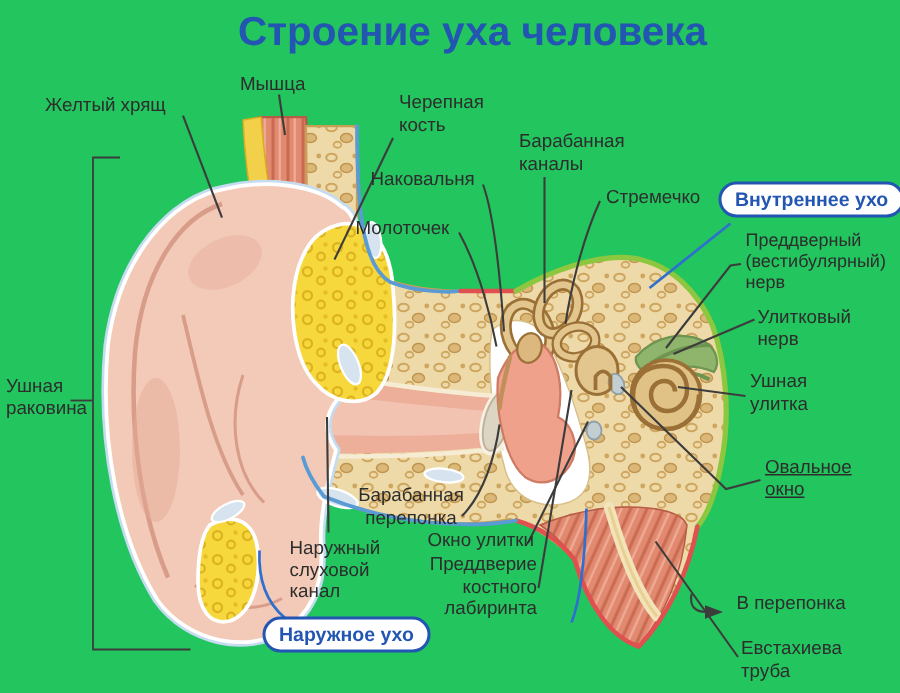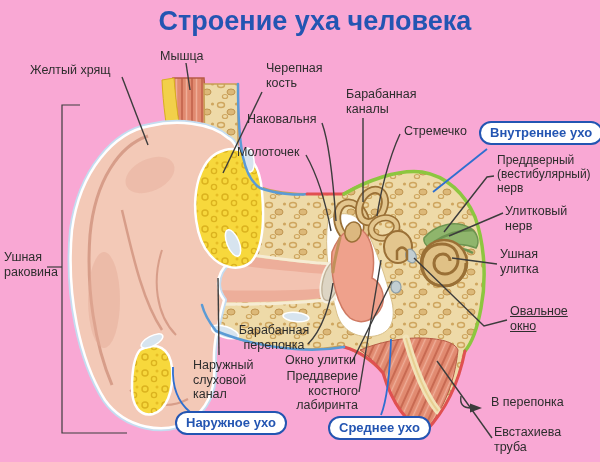--- a/index.html
+++ b/index.html
@@ -1,16 +1,16 @@
 <!DOCTYPE html>
 <html><head>
 <meta charset="utf-8">
 <style>
   html,body{margin:0;padding:0;background:#fff;}
-  #stage{position:relative;width:600px;height:462px;background:#f9a8d4;overflow:hidden;
+  #stage{position:relative;width:600px;height:462px;background:#22c55e;overflow:hidden;
          font-family:"Liberation Sans",sans-serif;}
   #art{position:absolute;left:0;top:0;z-index:1;}
   .lb{position:absolute;z-index:2;font-size:12.5px;line-height:1.16;color:#2d2d2d;
       white-space:pre-line;}
   .ttl{position:absolute;z-index:2;left:30px;right:0;top:6px;text-align:center;
        font-size:27px;font-weight:bold;color:#2355b2;letter-spacing:0;}
   .badge{position:absolute;z-index:3;font-size:13px;font-weight:bold;color:#2355b2;
          background:#fff;border:2.5px solid #2355b2;border-radius:16px;
          padding:2px 9px 3px 9px;white-space:nowrap;}
   #l-zheltyj{left:30px;top:63px;}
@@ -248,15 +248,14 @@
 лабиринта</div>
 <div class="lb" id="l-naruzhny">Наружный
 слуховой
 канал</div>
 <div class="lb" id="l-vnosoglotku">В перепонка</div>
 <div class="lb" id="l-evstakhieva">Евстахиева
 труба</div>
 
 <div class="badge" id="b-vnutrennee">Внутреннее ухо</div>
 <div class="badge" id="b-naruzhnoe">Наружное ухо</div>
-<div class="badge" id="b-srednee">Среднее ухо</div>
 
 </div>
 
 </body></html>

